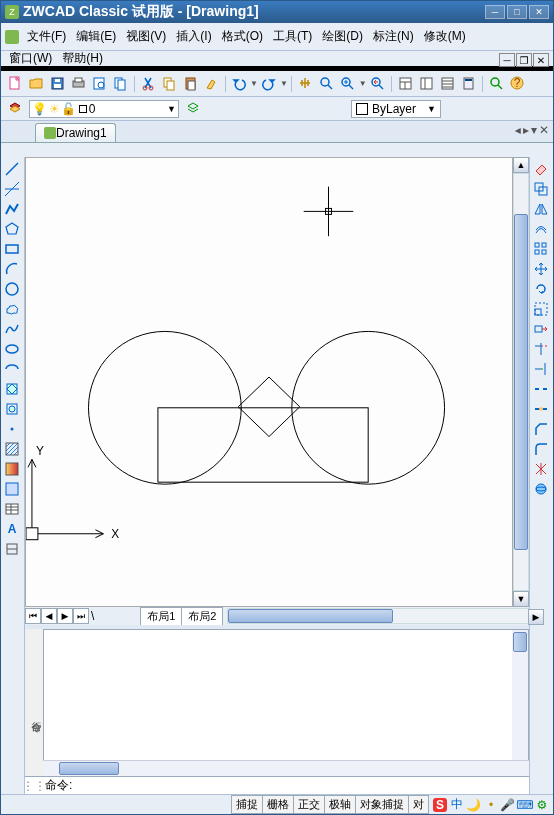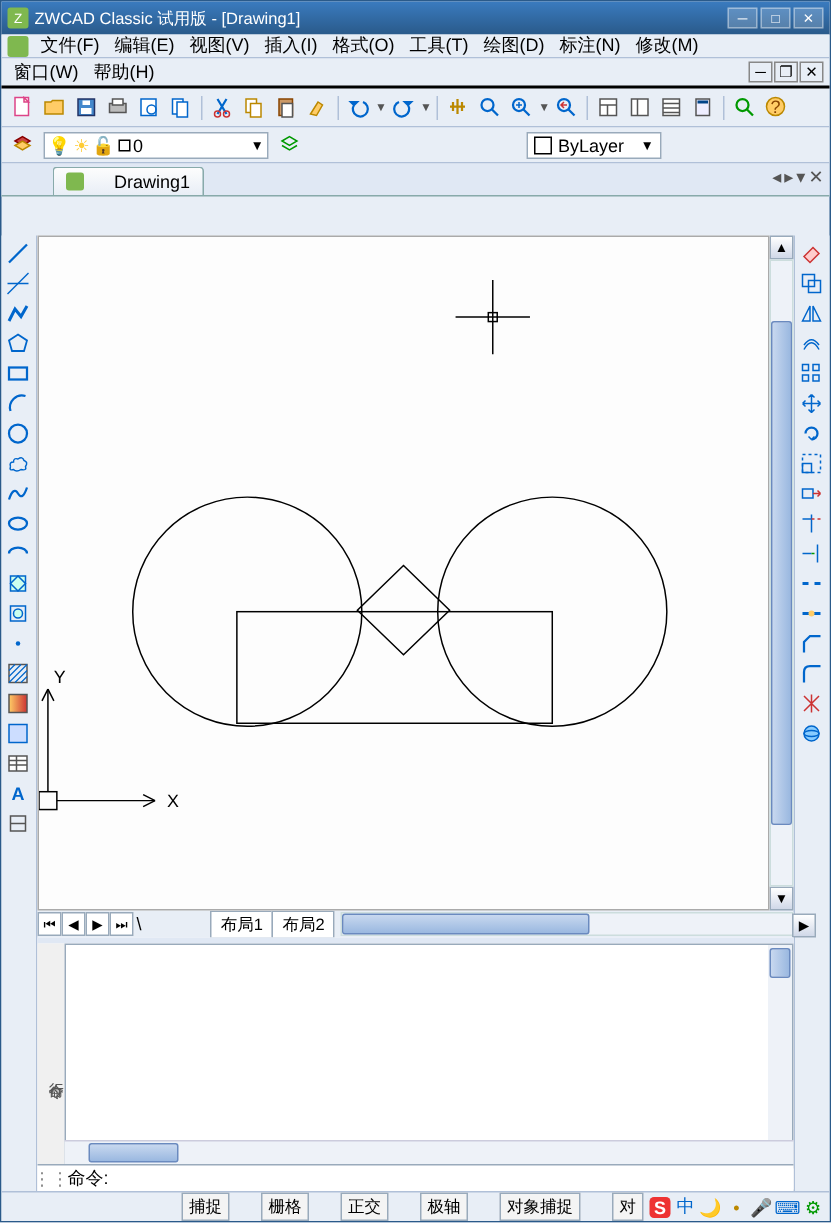--- a/index.html
+++ b/index.html
@@ -2,44 +2,44 @@
 <html><head>
 <meta charset="utf-8">
 <style>
 * { margin: 0; padding: 0; box-sizing: border-box; font-family: "Microsoft YaHei", "SimSun", Arial, sans-serif; font-size: 12px; }
 body { background: #f0f0f0; overflow: hidden; }
 
 .window { width: 554px; height: 815px; background: #e8eef6; position: relative; border: 1px solid #2a5a8a; }
 
 .titlebar { height: 22px; background: linear-gradient(#3a7bbf, #2a5a8a); display: flex; align-items: center; padding: 0 4px; color: #fff; }
 .titlebar .title-icon { width: 14px; height: 14px; background: #7fb84f; border-radius: 2px; margin-right: 4px; display:flex;align-items:center;justify-content:center;font-size:9px;color:#fff; }
-.titlebar .title { flex: 1; font-size: 11px; }
+.titlebar .title { flex: 1; font-size: 14px; font-weight: bold; }
 .titlebar .win-btns { display: flex; gap: 2px; }
 .titlebar .win-btn { width: 20px; height: 14px; background: rgba(255,255,255,0.2); border: 1px solid rgba(255,255,255,0.4); display: flex; align-items: center; justify-content: center; color: #fff; font-size: 9px; cursor: pointer; }
 
-.menubar { height: 16px; background: #e8eef6; display: flex; align-items: center; padding: 0 4px; gap: 2px; border-bottom: 1px solid #b0c0d8; }
+.menubar { height: 28px; background: #e8eef6; display: flex; align-items: center; padding: 0 4px; gap: 2px; border-bottom: 1px solid #b0c0d8; }
 .menu-item { padding: 2px 4px; font-size: 12px; cursor: pointer; }
 
-.menubar2 { height: 20px; background: #e8eef6; display: flex; align-items: center; padding: 0 4px; gap: 2px; border-bottom: 2px solid #000000; position: relative; }
+.menubar2 { height: 20px; background: #e8eef6; display: flex; align-items: center; padding: 0 4px; gap: 2px; border-bottom: 5px solid #000000; position: relative; }
 .doc-close { position: absolute; right: 4px; top: 2px; display: flex; gap: 1px; }
 .doc-close .db { width: 16px; height: 14px; border: 1px solid #888; display: flex; align-items: center; justify-content: center; font-size: 10px; cursor: pointer; background:#e8eef6; }
 
 .toolbar { height: 26px; background: #e8eef6; display: flex; align-items: center; padding: 0 4px; gap: 1px; border-bottom: 1px solid #b0c0d8; }
 .tb-btn { width: 20px; height: 20px; display: flex; align-items: center; justify-content: center; cursor: pointer; border: 1px solid transparent; }
 .tb-sep { width: 6px; height: 20px; display:flex; align-items:center; justify-content:center; }
 .tb-sep::after{content:"";width:1px;height:16px;background:#b0c0d8;}
 
 .layer-bar { height: 24px; background: #e8eef6; display: flex; align-items: center; padding: 0 4px; gap: 4px; border-bottom: 1px solid #b0c0d8; }
 .layer-combo { display: flex; align-items: center; border: 1px solid #9ab; background: #fff; height: 18px; padding: 0 2px; gap: 2px; min-width: 150px; }
 .layer-combo .arrow { margin-left: auto; font-size:9px; }
 .color-combo { display: flex; align-items: center; border: 1px solid #9ab; background: #fff; height: 18px; padding: 0 4px; gap: 4px; min-width: 90px; }
 .color-sw { width: 12px; height: 12px; background: #fff; border: 1px solid #000; }
 
 .doc-tab-bar { height: 22px; background: #e0e8f4; display: flex; align-items: flex-end; padding: 0 8px 0 34px; border-bottom: 1px solid #8aa; position: relative; }
-.doc-tab { display: flex; align-items: center; gap: 20px; padding: 2px 8px; background: linear-gradient(#fdfdfd,#e8eef6); border: 1px solid #8aa; border-bottom: none; border-radius: 3px 3px 0 0; font-size: 11px; }
+.doc-tab { display: flex; align-items: center; gap: 0; padding: 2px 8px; background: linear-gradient(#fdfdfd,#e8eef6); border: 1px solid #8aa; border-bottom: none; border-radius: 3px 3px 0 0; font-size: 11px; }
 .doc-tab .ti { width: 12px; height: 12px; background: #7fb84f; border-radius: 2px; }
 .tab-nav { position: absolute; right: 4px; top: 2px; display: flex; gap: 2px; align-items:center; font-size:10px; color:#555; }
 .tab-nav span{cursor:pointer;}
 
 .workspace { position: absolute; left: 0; top: 156px; right: 0; bottom: 20px; display: flex; }
 .left-tools { width: 24px; background: #e8eef6; border-right: 1px solid #b0c0d8; display: flex; flex-direction: column; gap: 0px; padding: 2px 1px; }
 .right-tools { width: 24px; background: #e8eef6; border-left: 1px solid #b0c0d8; display: flex; flex-direction: column; gap: 0px; padding: 2px 1px; }
 .tool-icon { width: 20px; height: 20px; display: flex; align-items: center; justify-content: center; cursor: pointer; border:1px solid transparent; }
 
 .center-col { flex: 1; display: flex; flex-direction: column; }
@@ -66,21 +66,21 @@
 .cmd-scroll .thumb{position:absolute;left:1px;right:1px;top:2px;height:20px;background:linear-gradient(90deg,#c8d8ef,#9ab8e0);border:1px solid #6a8abf;border-radius:2px;}
 .cmd-hscroll{position:absolute;left:18px;right:0;bottom:18px;height:16px;background:#eef2f8;border-top:1px solid #ccd;}
 .cmd-hscroll .thumb{position:absolute;top:1px;bottom:1px;left:16px;width:60px;background:linear-gradient(#c8d8ef,#9ab8e0);border:1px solid #6a8abf;border-radius:2px;}
 .cmd-input-row{position:absolute;left:0;right:0;bottom:0;height:18px;display:flex;align-items:center;border-top:1px solid #9ab;background:#fff;}
 .cmd-grip{width:18px;height:100%;display:flex;align-items:center;justify-content:center;color:#888;}
 .cmd-label{padding:0 2px;font-size:12px;}
 .cmd-input{flex:1;border:none;outline:none;font-size:12px;}
 
 .statusbar { position: absolute; left: 0; right: 0; bottom: 0; height: 20px; background: #e8eef6; border-top: 1px solid #b0c0d8; display: flex; align-items: center; }
 .coord-box { border: 1px solid #9ab; background: #fff; padding: 1px 4px; font-size: 11px; min-width: 140px; margin-left:2px; }
-.status-btns { display: flex; margin-left: auto; gap: 22px; }
+.status-btns { display: flex; margin-left: auto; }
 .status-btn { border: 1px solid #9ab; padding: 1px 4px; font-size: 11px; background: #f4f4f4; cursor: pointer; margin-left:-1px; }
 .tray { display: flex; align-items: center; gap: 3px; padding: 0 4px; }
 .tray-icon{width:14px;height:14px;display:flex;align-items:center;justify-content:center;font-size:12px;}
 
 svg { display: block; }
 </style>
 </head>
 <body>
 
 <div class="window">

